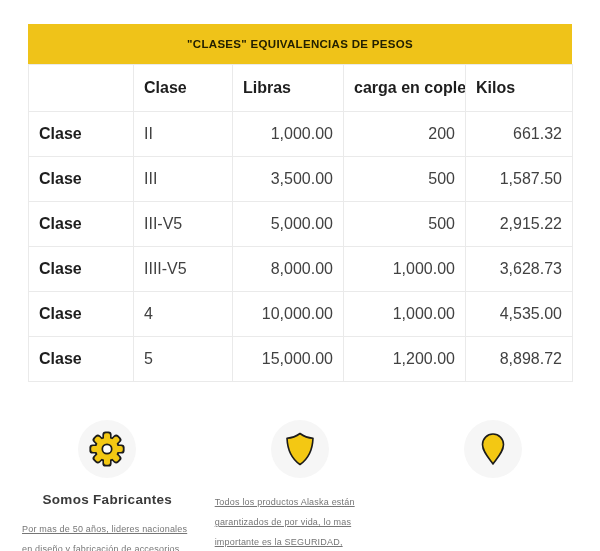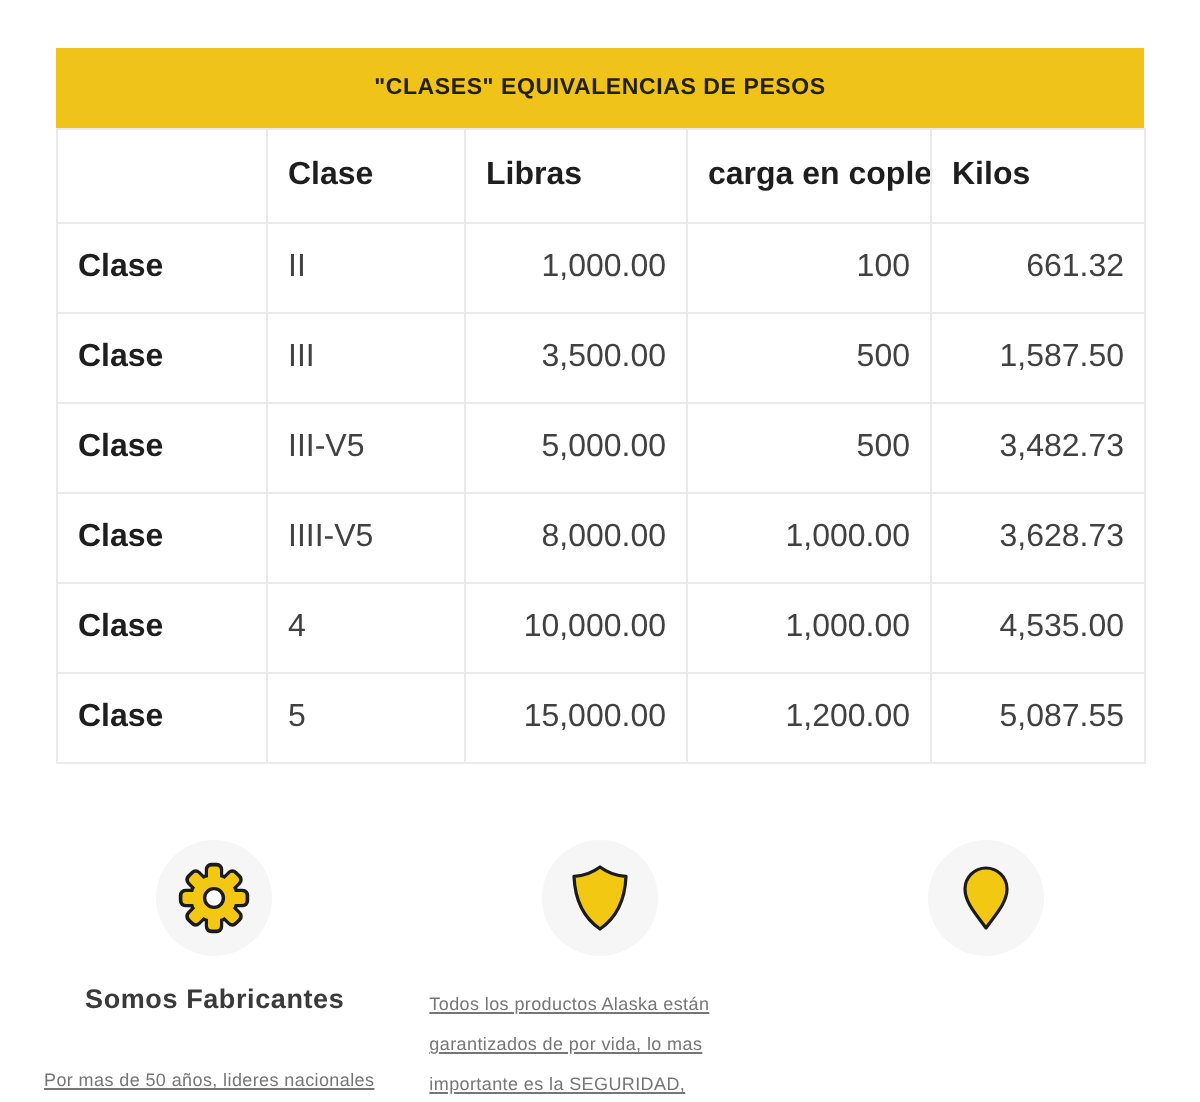--- a/index.html
+++ b/index.html
@@ -44,21 +44,21 @@
   }
   .feature{flex:1;display:flex;flex-direction:column;align-items:center;min-width:0;}
   .icon-circle{
     width:58px;height:58px;border-radius:50%;
     background:var(--circle-bg);
     display:flex;align-items:center;justify-content:center;
     margin-bottom:14px;
   }
   .feature-title{
     font-size:13.5px;font-weight:bold;color:#3A3A3A;
-    letter-spacing:.3px;text-align:center;margin-bottom:23px;
+    letter-spacing:.3px;text-align:center;margin-bottom:12px;
   }
   .feature-text{
     align-self:stretch;
     font-size:9px;line-height:20px;color:var(--body);
     letter-spacing:.2px;text-align:left;text-decoration:underline;
   }
 </style>
 </head>
 <body>
 
@@ -79,57 +79,57 @@
         <th>Libras</th>
         <th>carga en cople</th>
         <th>Kilos</th>
       </tr>
     </thead>
     <tbody>
       <tr>
         <td class="row-label">Clase</td>
         <td>II</td>
         <td class="num">1,000.00</td>
-        <td class="num">100</td>
+        <td class="num">200</td>
         <td class="num">661.32</td>
       </tr>
       <tr>
         <td class="row-label">Clase</td>
         <td>III</td>
         <td class="num">3,500.00</td>
         <td class="num">500</td>
         <td class="num">1,587.50</td>
       </tr>
       <tr>
         <td class="row-label">Clase</td>
         <td>III-V5</td>
         <td class="num">5,000.00</td>
         <td class="num">500</td>
-        <td class="num">3,482.73</td>
+        <td class="num">2,915.22</td>
       </tr>
       <tr>
         <td class="row-label">Clase</td>
         <td>IIII-V5</td>
         <td class="num">8,000.00</td>
         <td class="num">1,000.00</td>
         <td class="num">3,628.73</td>
       </tr>
       <tr>
         <td class="row-label">Clase</td>
         <td>4</td>
         <td class="num">10,000.00</td>
         <td class="num">1,000.00</td>
         <td class="num">4,535.00</td>
       </tr>
       <tr>
         <td class="row-label">Clase</td>
         <td>5</td>
         <td class="num">15,000.00</td>
         <td class="num">1,200.00</td>
-        <td class="num">5,087.55</td>
+        <td class="num">8,898.72</td>
       </tr>
     </tbody>
   </table>
 </div>
 
 <div class="features">
 
   <div class="feature">
     <div class="icon-circle">
       <svg width="36" height="36" viewBox="0 0 36 36" aria-hidden="true">

